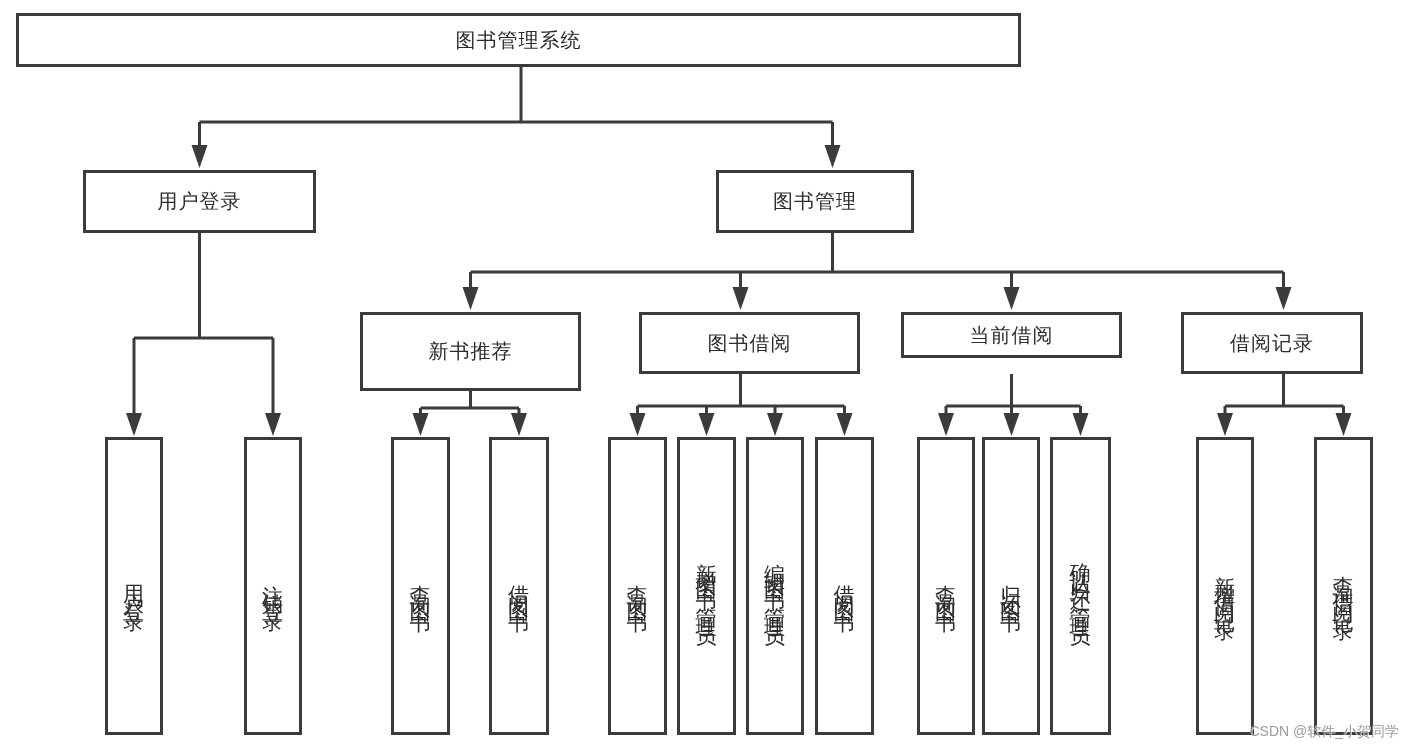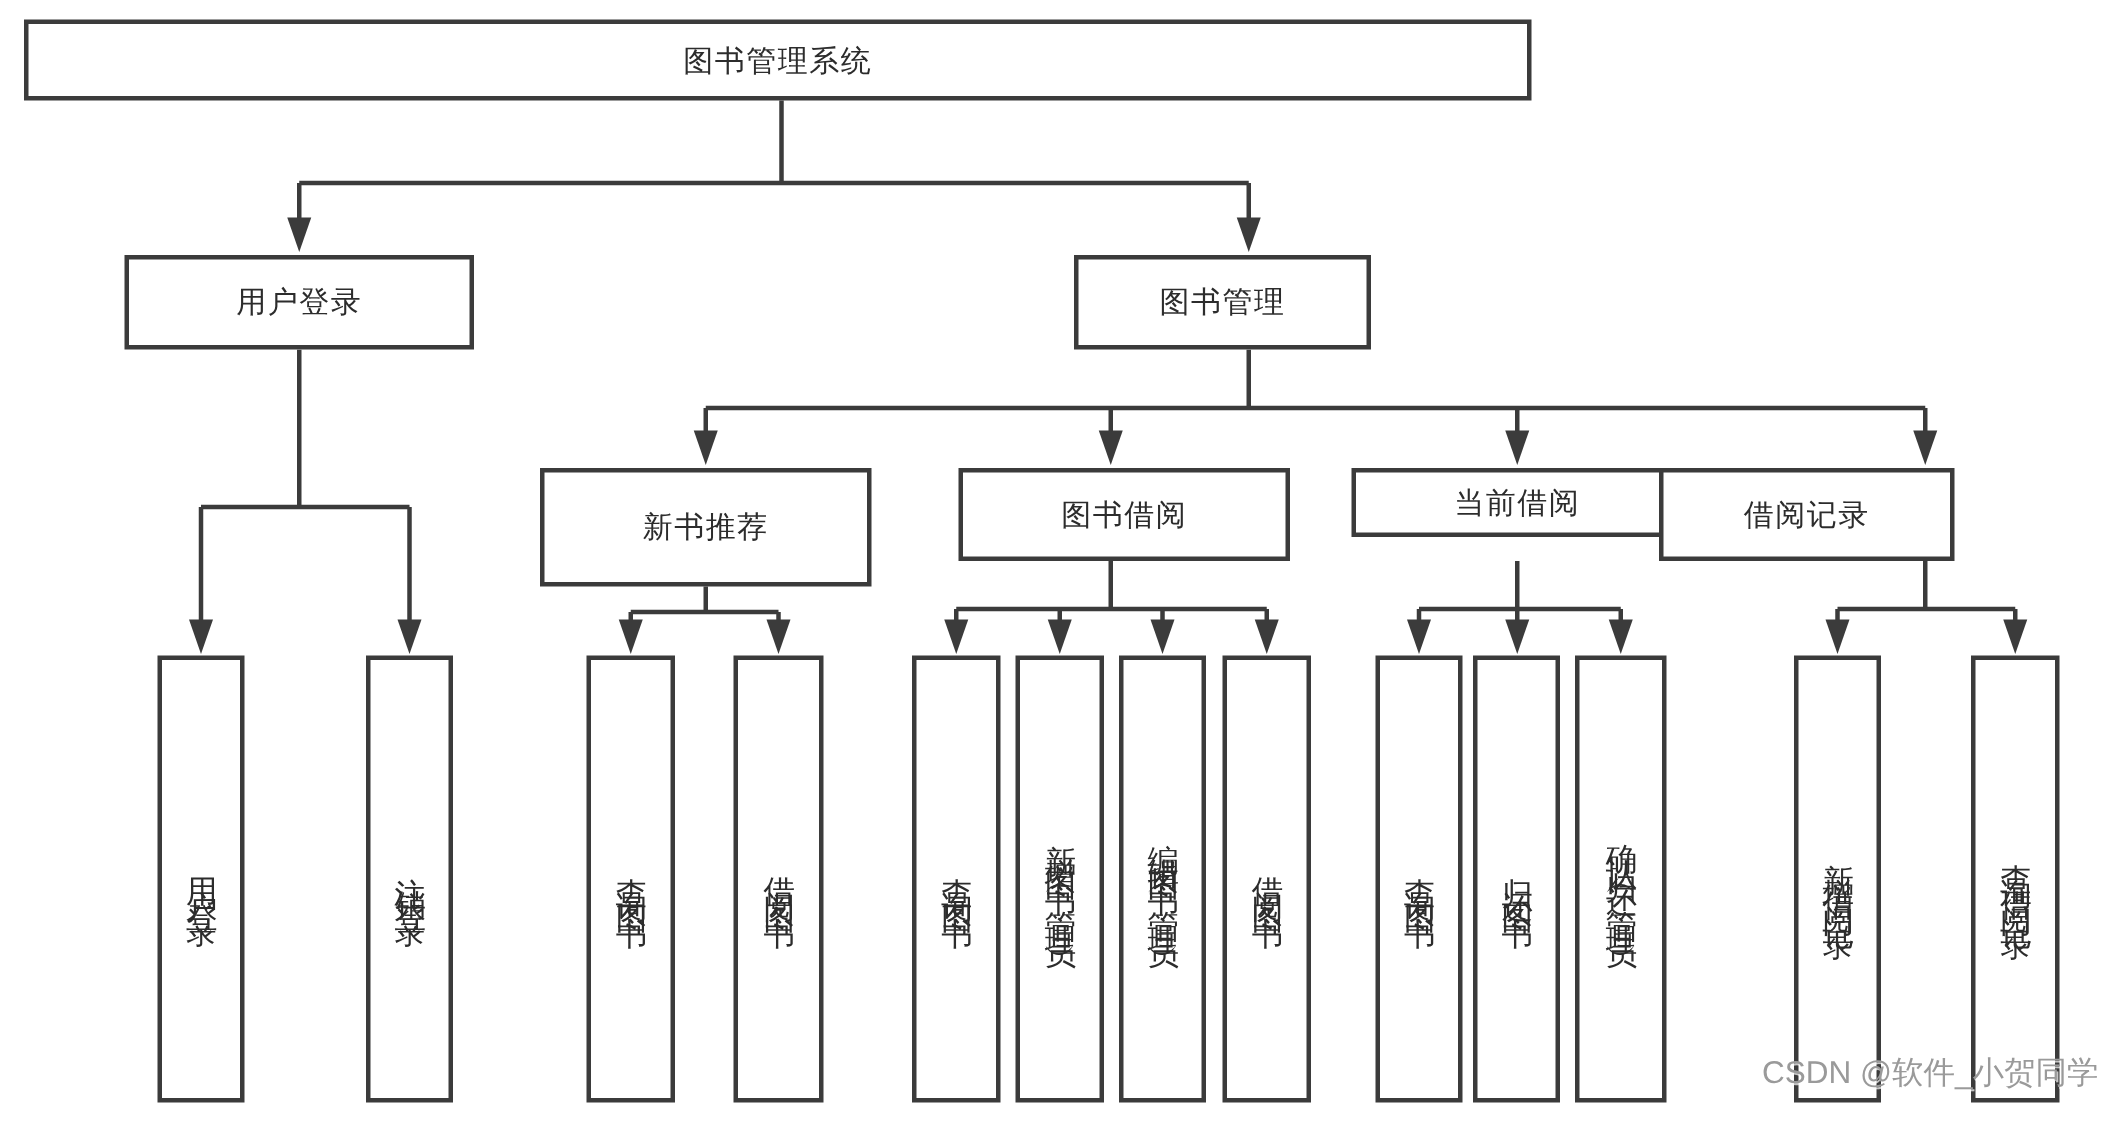--- a/index.html
+++ b/index.html
@@ -32,22 +32,22 @@
   .box.v{
     writing-mode:vertical-rl;
     text-orientation:mixed;
     font-size:21px;
     letter-spacing:9px;
     line-height:1;
   }
   .watermark{
     position:absolute;
     right:6px;
-    bottom:18px;
-    font-size:21px;
+    bottom:6px;
+    font-size:14px;
     color:var(--wm,#9a9a9a);
     text-shadow:1px 1px 0 rgba(255,255,255,.7);
     white-space:nowrap;
     z-index:5;
   }
 </style>
 </head>
 <body>
 
 <div class="canvas" style="--line: #3b3b3b; --text: #2c2c2c; --bg: #ffffff; --wm: #9a9a9a;">
@@ -115,21 +115,21 @@
   </svg>
 
   <div class="box h" style="left:16px;top:13px;width:1005px;height:54px">图书管理系统</div>
 
   <div class="box h" style="left:83px;top:170px;width:233px;height:63px">用户登录</div>
   <div class="box h" style="left:716px;top:170px;width:198px;height:63px">图书管理</div>
 
   <div class="box h" style="left:360px;top:312px;width:221px;height:79px">新书推荐</div>
   <div class="box h" style="left:639px;top:312px;width:221px;height:62px">图书借阅</div>
   <div class="box h" style="left:901px;top:312px;width:221px;height:46px">当前借阅</div>
-  <div class="box h" style="left:1106px;top:312px;width:197px;height:62px">借阅记录</div>
+  <div class="box h" style="left:1181px;top:312px;width:182px;height:62px">借阅记录</div>
 
   <div class="box v" style="left:105px;top:437px;width:58px;height:298px">用户登录</div>
   <div class="box v" style="left:244px;top:437px;width:58px;height:298px">注销登录</div>
 
   <div class="box v" style="left:391px;top:437px;width:59px;height:298px">查询图书</div>
   <div class="box v" style="left:489px;top:437px;width:60px;height:298px">借阅图书</div>
 
   <div class="box v" style="left:608px;top:437px;width:59px;height:298px">查询图书</div>
   <div class="box v" style="left:677px;top:437px;width:59px;height:298px">新增图书（管理员）</div>
   <div class="box v" style="left:746px;top:437px;width:58px;height:298px">编辑图书（管理员）</div>

